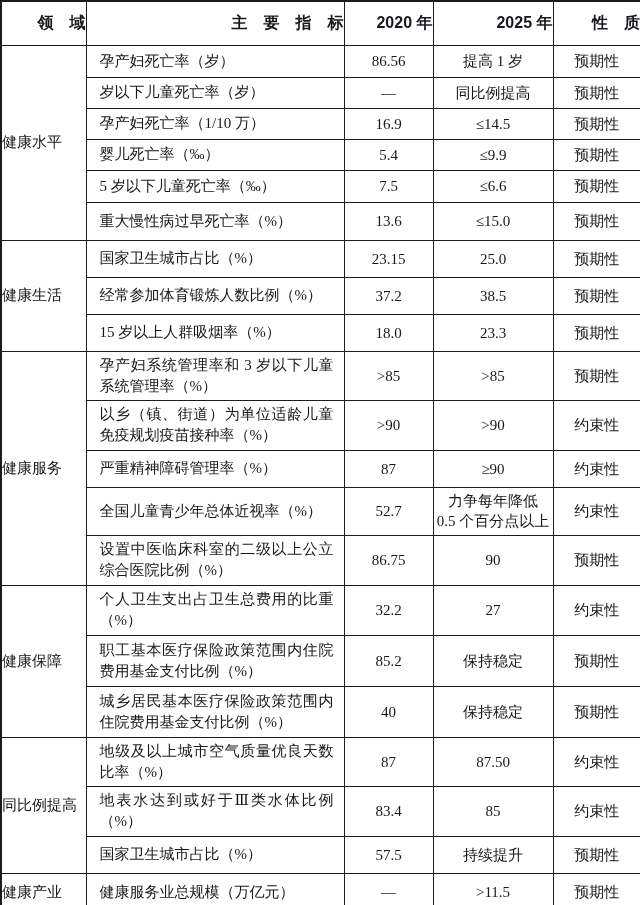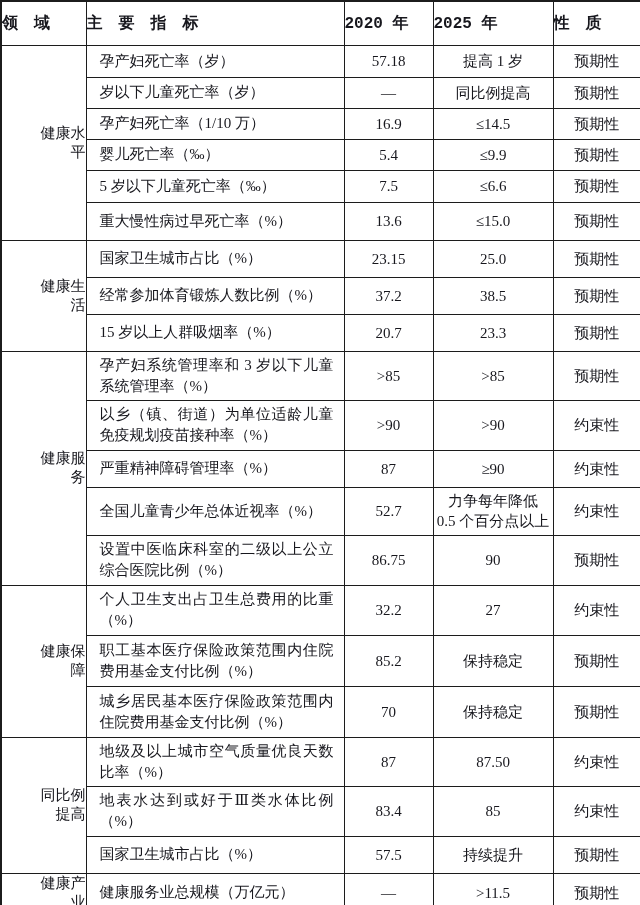--- a/index.html
+++ b/index.html
@@ -16,34 +16,33 @@
   }
   td,th{
     border:1px solid #1c1c1c;
     padding:0;
     vertical-align:middle;
     overflow:hidden;
   }
   th{
     font-size:16px;
     font-weight:700;
-    text-align:left;
+    text-align:right;
   }
   .hdr-cn{
     font-family:"Liberation Sans","DejaVu Sans",sans-serif;
     font-weight:700;
   }
   .hdr-year{
-    font-family:Liberation Mono, monospace;
+    font-family:Liberation Sans, sans-serif;
     font-weight:600;
   }
   .domain{
-    text-align:right;
+    text-align:left;
     font-size:15px;
-    padding-left:26px;
   }
   .ind{
     text-align:justify;
     padding:3px 10px 3px 13px;
     font-size:15px;
     line-height:21px;
   }
   .num{
     text-align:center;
     font-size:15px;
@@ -72,21 +71,21 @@
     <th class="hdr-cn">领　域</th>
     <th class="hdr-cn">主　要　指　标</th>
     <th class="hdr-year">2020 年</th>
     <th class="hdr-year">2025 年</th>
     <th class="hdr-cn">性　质</th>
   </tr>
 
   <tr class="rh32">
     <td class="domain" rowspan="6">健康水平</td>
     <td class="ind">孕产妇死亡率（岁）</td>
-    <td class="num">57.18</td>
+    <td class="num">86.56</td>
     <td class="num">提高 1 岁</td>
     <td class="num">预期性</td>
   </tr>
   <tr class="rh31">
     <td class="ind">岁以下儿童死亡率（岁）</td>
     <td class="num">—</td>
     <td class="num">同比例提高</td>
     <td class="num">预期性</td>
   </tr>
   <tr class="rh31">
@@ -122,21 +121,21 @@
     <td class="num">预期性</td>
   </tr>
   <tr class="rh37">
     <td class="ind">经常参加体育锻炼人数比例（%）</td>
     <td class="num">37.2</td>
     <td class="num">38.5</td>
     <td class="num">预期性</td>
   </tr>
   <tr class="rh37">
     <td class="ind">15 岁以上人群吸烟率（%）</td>
-    <td class="num">20.7</td>
+    <td class="num">18.0</td>
     <td class="num">23.3</td>
     <td class="num">预期性</td>
   </tr>
 
   <tr class="rh49">
     <td class="domain" rowspan="5">健康服务</td>
     <td class="ind">孕产妇系统管理率和 3 岁以下儿童系统管理率（%）</td>
     <td class="num">&gt;85</td>
     <td class="num">&gt;85</td>
     <td class="num">预期性</td>
@@ -175,21 +174,21 @@
     <td class="num">约束性</td>
   </tr>
   <tr class="rh51">
     <td class="ind">职工基本医疗保险政策范围内住院费用基金支付比例（%）</td>
     <td class="num">85.2</td>
     <td class="num">保持稳定</td>
     <td class="num">预期性</td>
   </tr>
   <tr class="rh51">
     <td class="ind">城乡居民基本医疗保险政策范围内住院费用基金支付比例（%）</td>
-    <td class="num">70</td>
+    <td class="num">40</td>
     <td class="num">保持稳定</td>
     <td class="num">预期性</td>
   </tr>
 
   <tr class="rh48">
     <td class="domain" rowspan="3">同比例提高</td>
     <td class="ind">地级及以上城市空气质量优良天数比率（%）</td>
     <td class="num">87</td>
     <td class="num">87.50</td>
     <td class="num">约束性</td>

